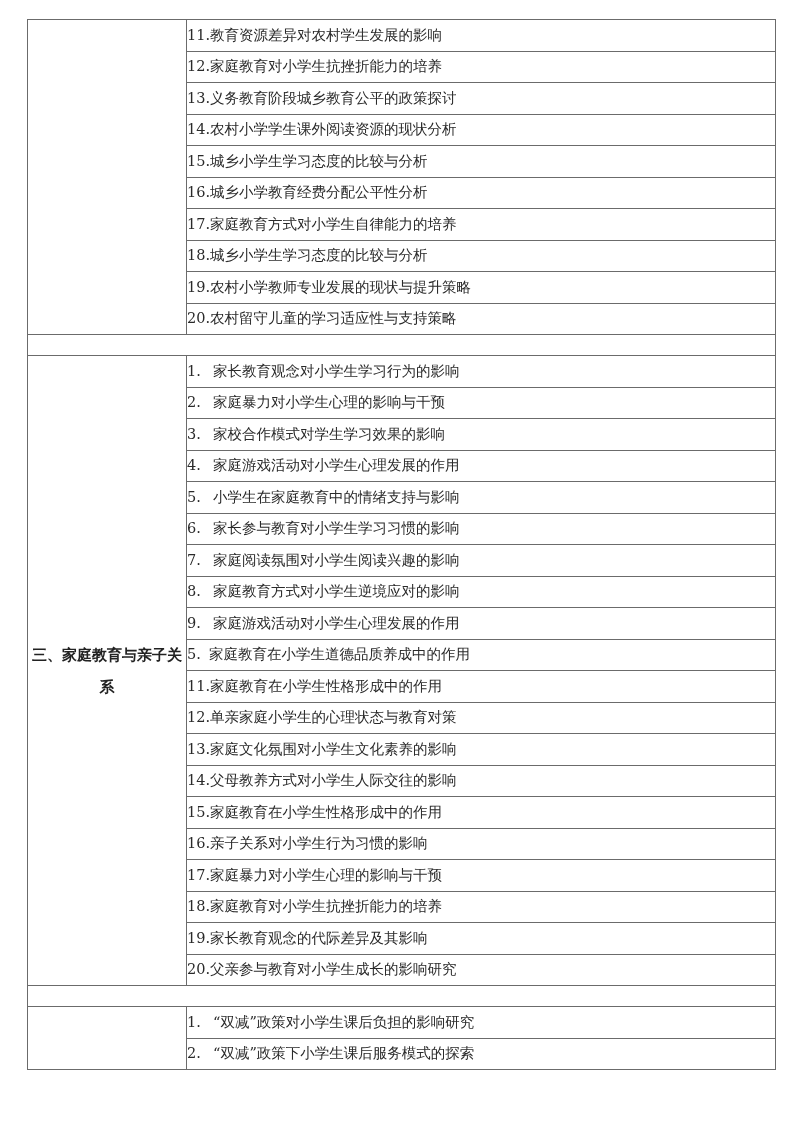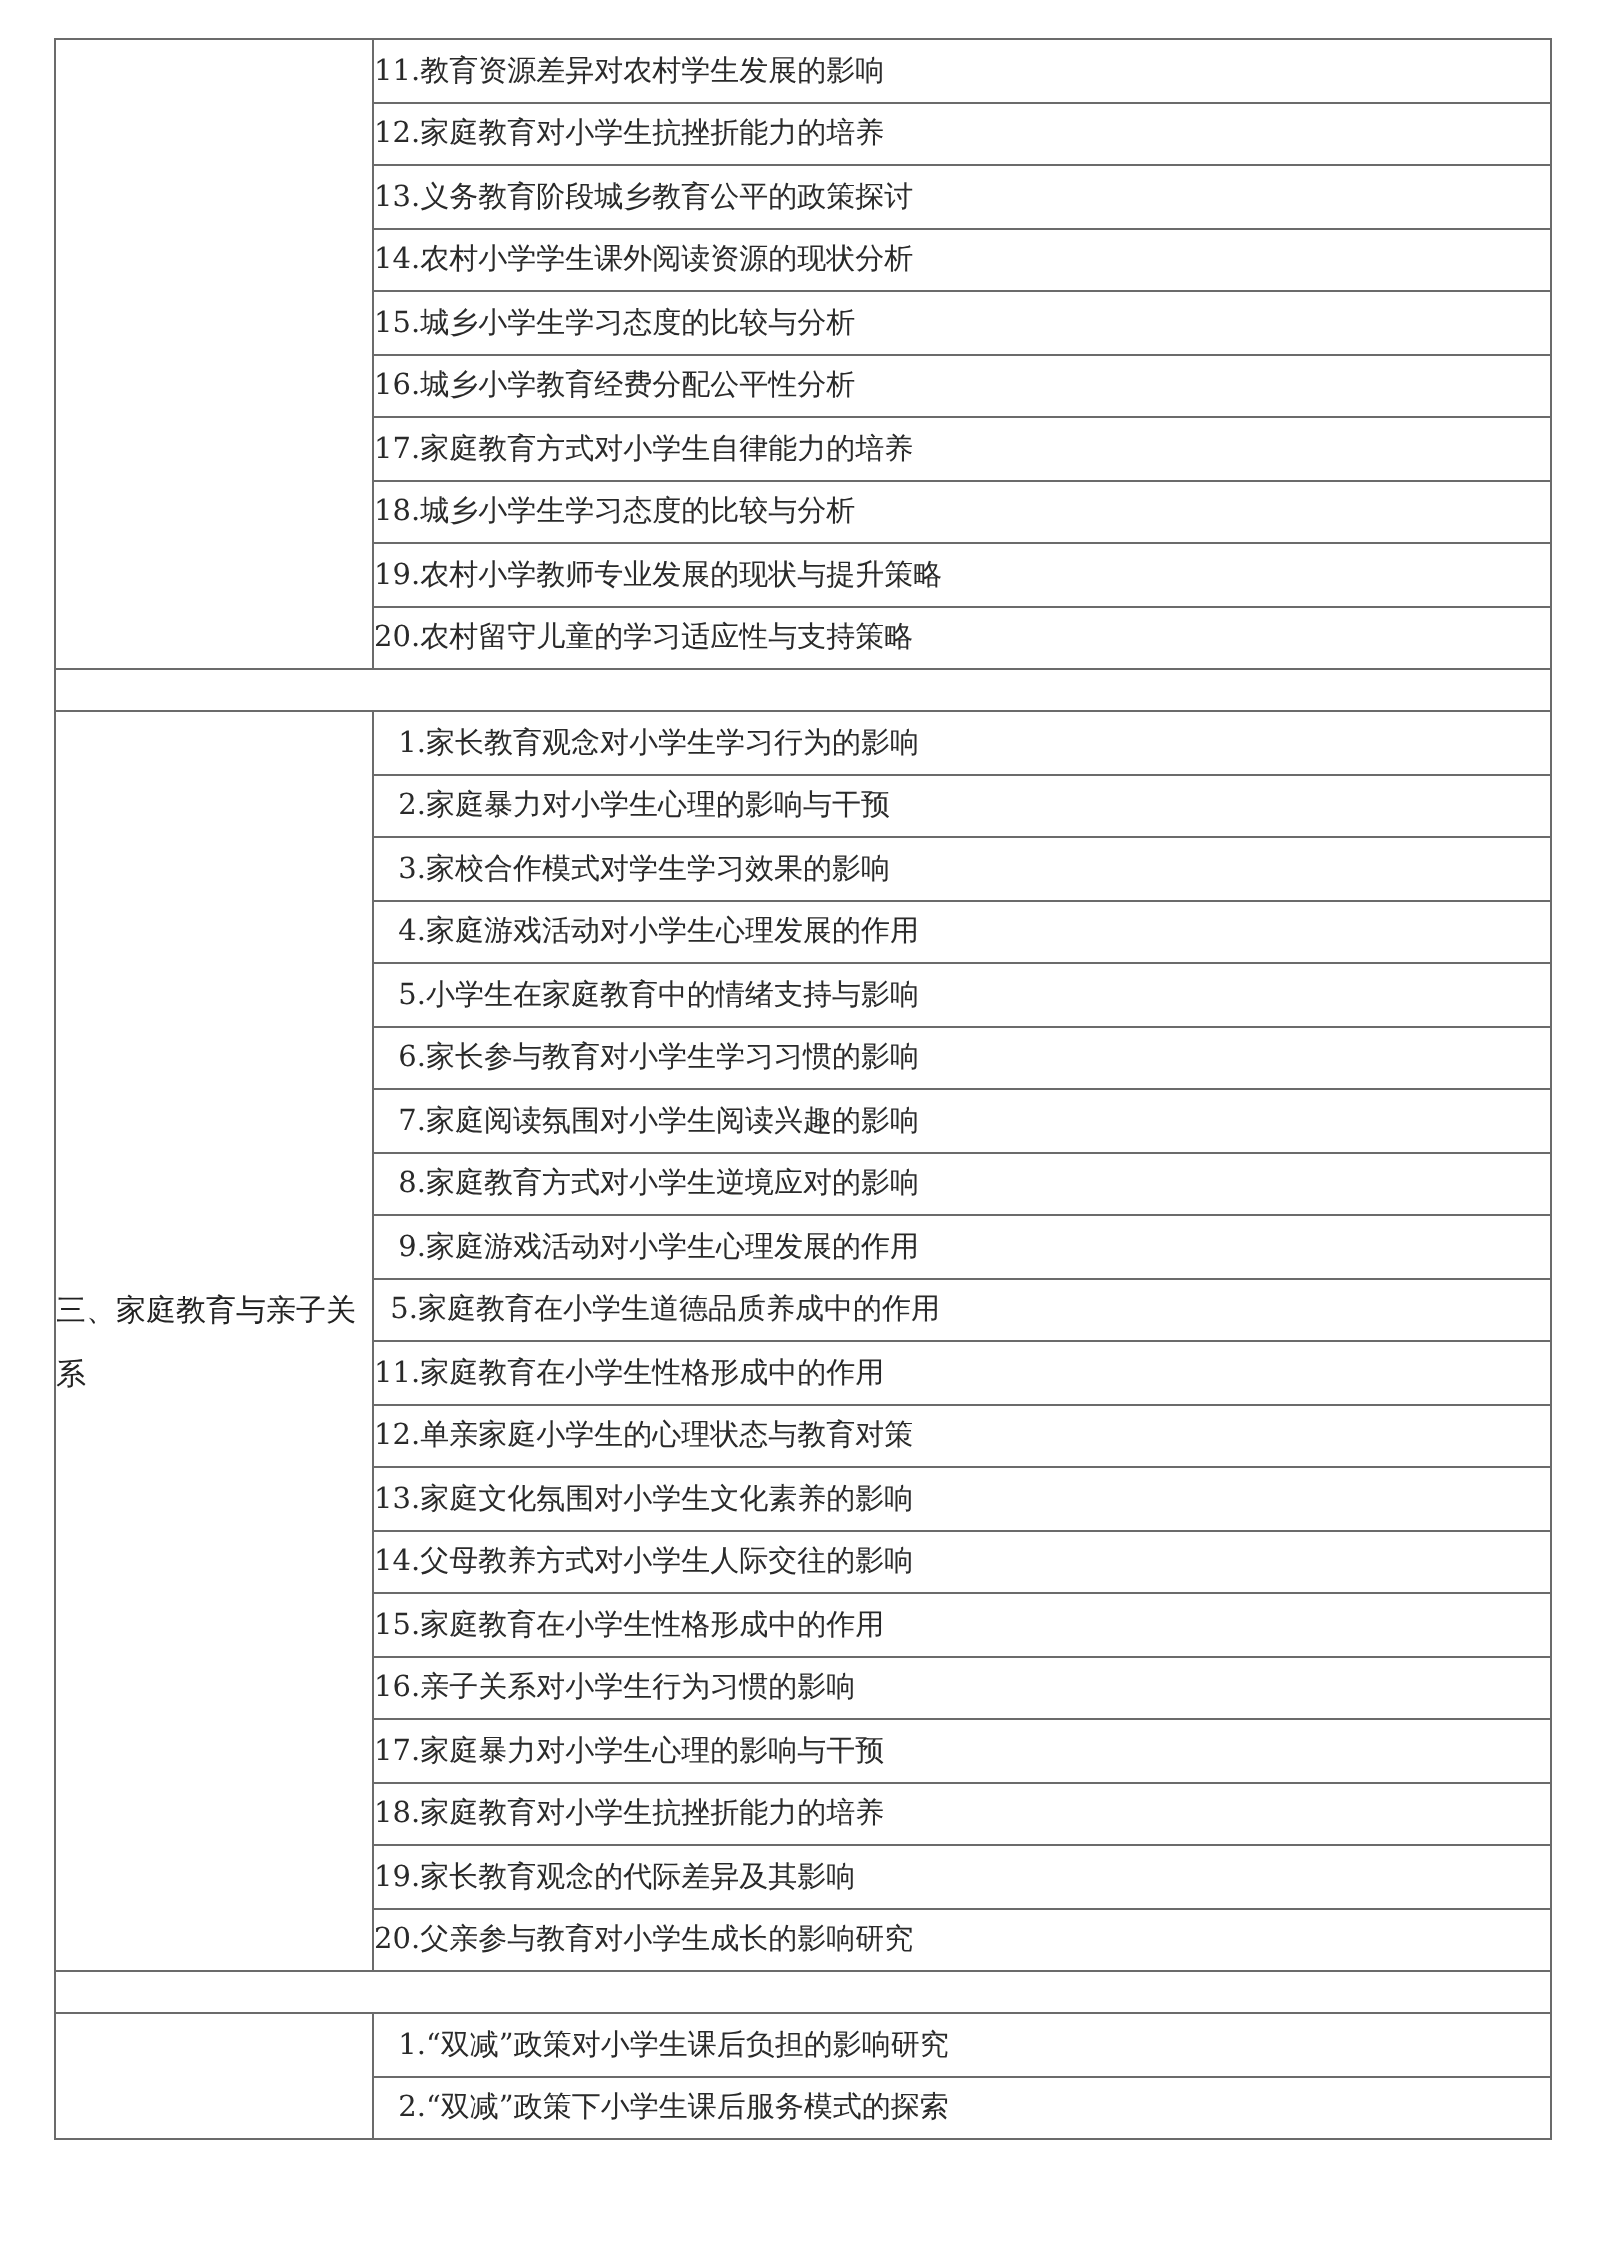--- a/index.html
+++ b/index.html
@@ -1,25 +1,25 @@
 <!DOCTYPE html>
 <html><head>
 <meta charset="utf-8">
 <style>
   html, body { margin:0; padding:0; background:#ffffff; }
   body { width:800px; height:1131px; position:relative; overflow:hidden;
          font-family: "DejaVu Serif", "Liberation Serif", serif; color:#222; }
   table.topics { position:absolute; left:27px; top:19px; width:749px;
          border-collapse:collapse; table-layout:fixed; }
   table.topics td { border:1.5px solid #6b6b6b; padding:0; }
-  td.cat { width:158px; vertical-align:middle;
+  td.cat { width:158px; text-align:center; vertical-align:middle;
            font-family: "DejaVu Sans", "Liberation Sans", sans-serif;
-           font-size:15px; line-height:32px; color:#222; padding:0 6px; }
+           font-size:15px; line-height:32px; color:#222; padding:0 6px;font-weight:bold; }
   td.item { height:30.5px; font-size:14.5px; color:#2a2a2a; padding-left:8px; white-space:nowrap; }
-  td.item .num { display:inline-block; min-width:26px;text-align:right; }
+  td.item .num { display:inline-block; min-width:26px; }
   td.item .num.wide { min-width:22px; }
   tr.sep td { height:20px; }
 </style>
 </head>
 <body>
 
 <table class="topics">
   <tbody id="tbody">
       <tr>
         <td class="cat" rowspan="10"></td>

